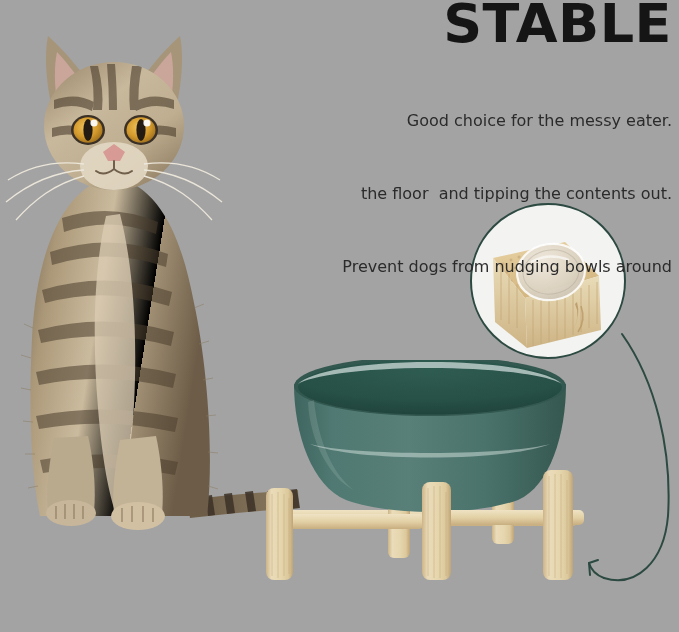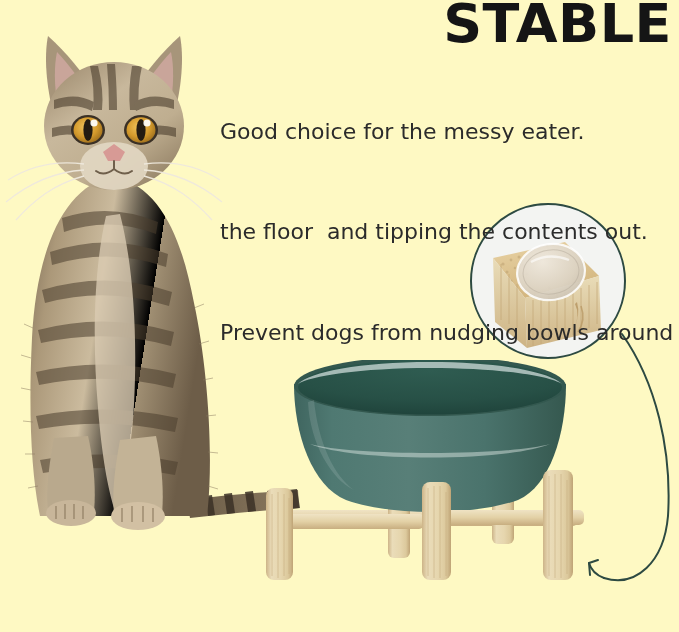--- a/index.html
+++ b/index.html
@@ -7,21 +7,21 @@
     padding: 0;
     background: #ffffff;
   }
   body {
     font-family: "Liberation Sans", sans-serif;
   }
   #stage {
     position: relative;
     width: 679px;
     height: 632px;
-    background: #fef9c3;
+    background: #a3a3a3;
     overflow: hidden;
   }
 
   
   .headline {
     position: absolute;
     left: 300px;
     top: -4px;
     width: 372px;
     text-align: right;
@@ -29,24 +29,25 @@
     font-weight: bold;
     font-size: 54px;
     letter-spacing: 0.5px;
     color: #151515;
     line-height: 1.05;
     white-space: nowrap;
   }
   .subcopy {
     position: absolute;
     left: 220px;
-    top: 48px;
+    top: 60px;
     width: 452px;
+    text-align: right;
     font-family: "DejaVu Sans", sans-serif;
-    font-size: 22px;
+    font-size: 16px;
     color: #2b2b2b;
     line-height: 1.52;
     white-space: pre;
   }
   .subcopy div { white-space: pre; }
 
   
   .cat {
     position: absolute;
     left: 2px;

